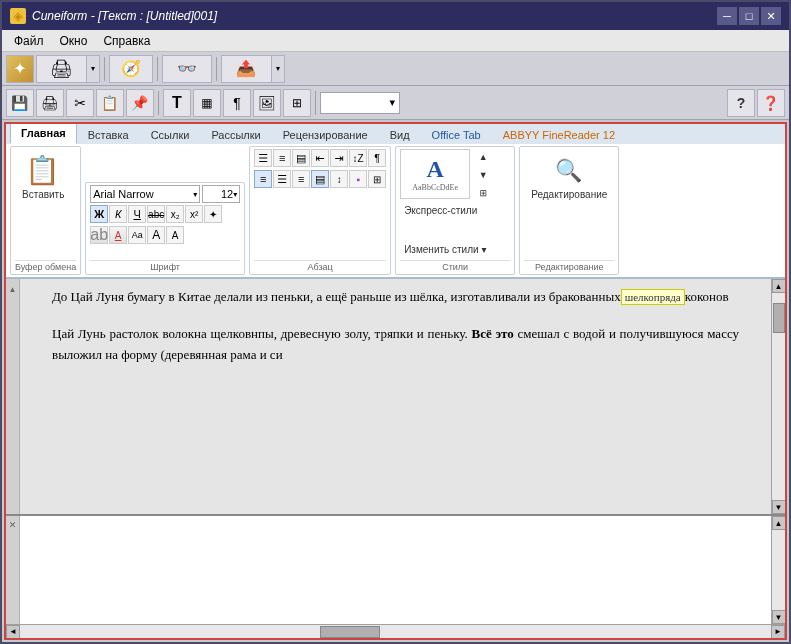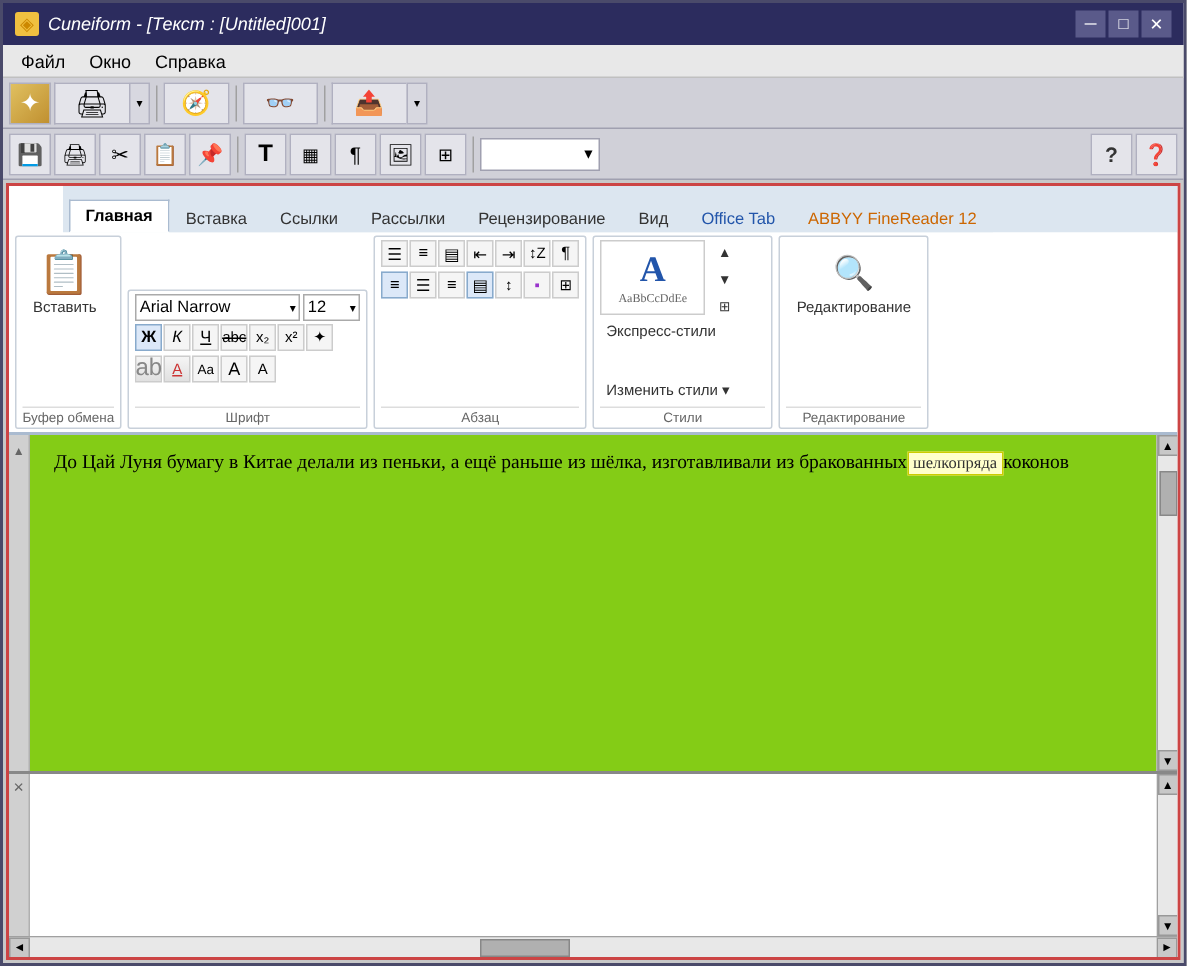--- a/index.html
+++ b/index.html
@@ -109,27 +109,26 @@
       margin: 2px;
       display: flex;
       flex-direction: column;
       flex: 1;
       overflow: hidden;
     }
 
     
     .ribbon-tabs {
       background: #dce6f0;
-      height: 31px;
+      height: 20px;
       display: flex;
       align-items: flex-end;
       padding: 0 4px;
       border-bottom: none;
       flex-shrink: 0;
-      margin-left: 36px;
     }
     .ribbon-tab {
       padding: 3px 10px;
       font-size: 11px;
       cursor: pointer;
       background: #dce6f0;
       border: 1px solid transparent;
       border-bottom: none;
       color: #333;
       height: 20px;
@@ -238,29 +237,29 @@
     }
     .size-selector {
       width: 38px;
       height: 18px;
       border: 1px solid #aaa;
       background: white;
       font-size: 11px;
       padding: 0 2px;
       display: flex;
       align-items: center;
-      justify-content: space-between;
+      justify-content: flex-end;
       cursor: pointer;
     }
 
     
     .word-text-area {
       flex: 1;
-      background: #84cc16;
-      padding: 8px 16px;
+      background: #e5e5e5;
+      padding: 8px 32px;
       overflow-y: auto;
       font-family: 'Times New Roman', Times, serif;
       font-size: 13px;
       line-height: 1.6;
       color: #000;
     }
 
     .text-block {
       margin-bottom: 12px;
       text-align: justify;
@@ -777,20 +776,23 @@
 
           <div class="side-ruler">
             <span style="font-size:8px; color:#666; margin-top:4px;">▲</span>
           </div>
 
           <div class="word-text-area">
             <div class="text-block">
               <span>До  Цай  Луня  бумагу  в  Китае  делали  из  пеньки,  а  ещё  раньше  из  шёлка,</span>
               <span> изготавливали   из   бракованных</span><span class="inline-tooltip">шелкопряда</span><span>коконов</span>
             </div>
+            <div class="text-block" style="margin-top:16px;">
+              <span>Цай Лунь растолок волокна щелковнпы, древесную золу, тряпки и пеньку. </span><span class="text-block-bold">Всё это</span><span> смешал с водой и получившуюся массу выложил на форму (деревянная рама и си</span>
+            </div>
           </div>
 
           <div class="scrollbar-v">
             <div class="scrollbar-btn">▲</div>
             <div class="scrollbar-track">
               <div class="scrollbar-thumb"></div>
             </div>
             <div class="scrollbar-btn">▼</div>
           </div>
         </div>

